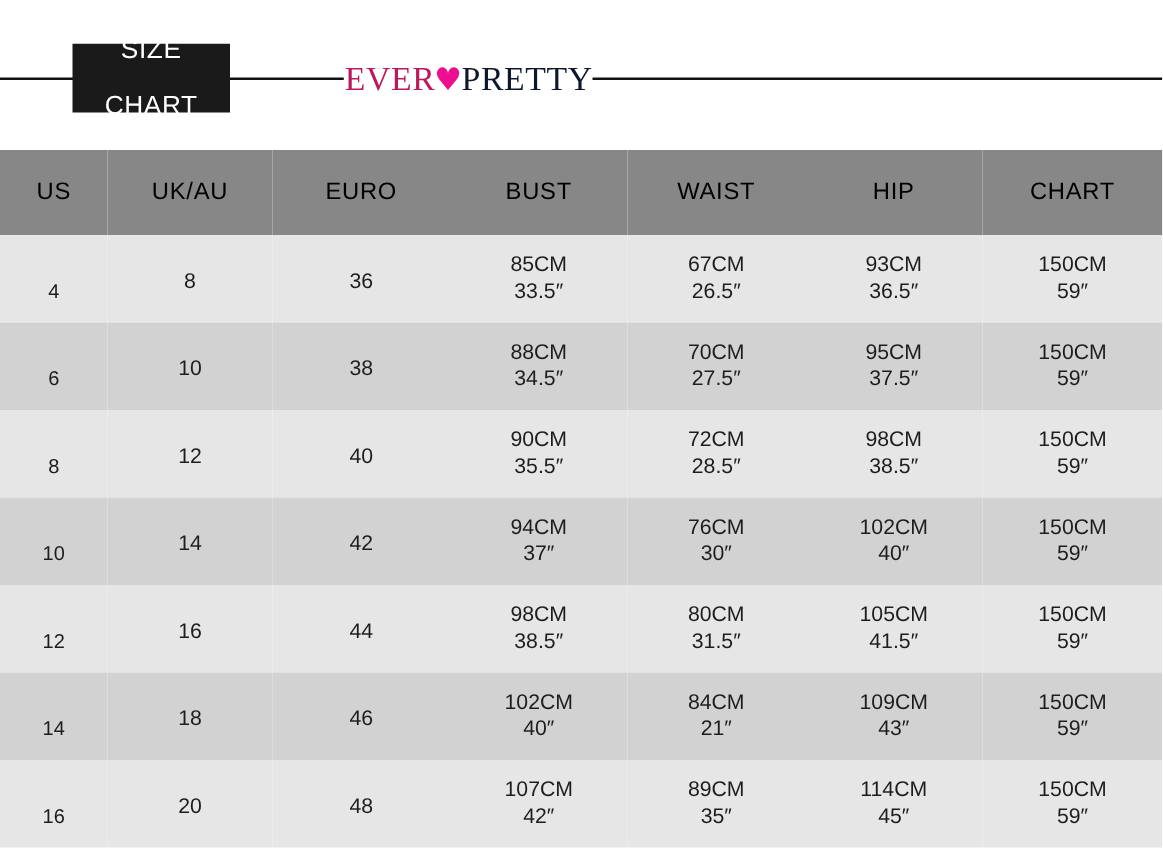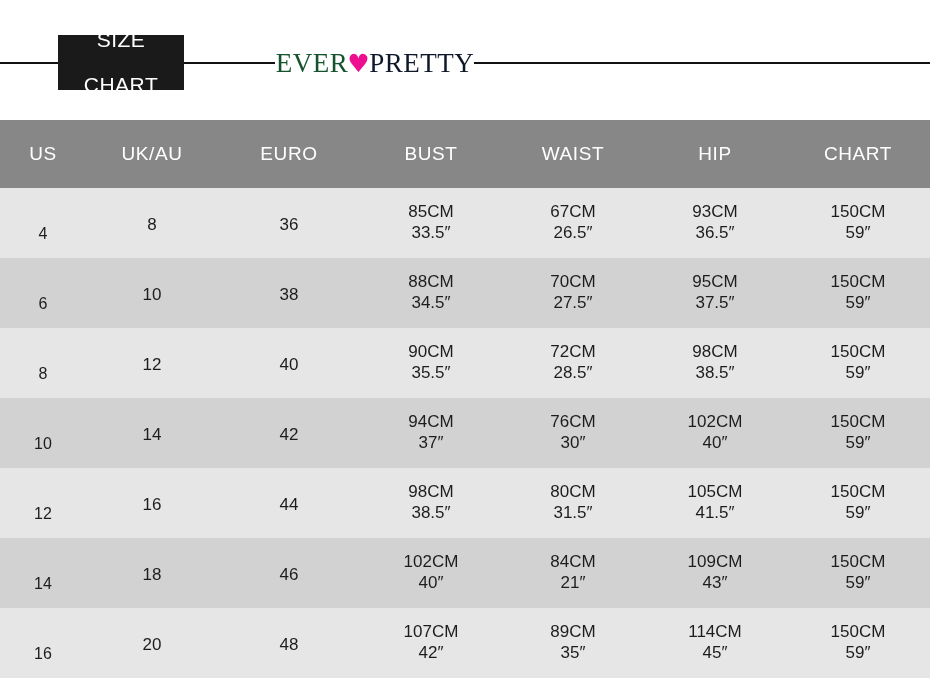--- a/index.html
+++ b/index.html
@@ -56,37 +56,37 @@
     left: 275px; top: 47px;
     width: 200px; height: 32px;
     display: flex;
     align-items: center;
     justify-content: center;
     font-family: "Liberation Serif", serif;
     font-size: 27px;
     letter-spacing: 0.5px;
     white-space: nowrap;
   }
-  .logo .ever   { color: #14532d; }
+  .logo .ever   { color: #be185d; }
   .logo .heart  { color: #ee0f90; font-size: 25px; margin: 0 -1px; line-height: 1;
                   font-family: "DejaVu Sans", sans-serif; }
   .logo .pretty { color: #0f172a; }
 
   
   .size-table {
     position: absolute;
     left: 0; top: 120px;
     width: 930px;
     border-collapse: collapse;
     table-layout: fixed;
   }
   .size-table th {
     height: 68px;
     background: #878787;
-    color: #ffffff;
+    color: #000000;
     font-size: 19px;
     font-weight: normal;
     letter-spacing: 0.6px;
     text-align: center;
     vertical-align: middle;
   }
   .size-table td {
     height: 70px;
     text-align: center;
     vertical-align: middle;

